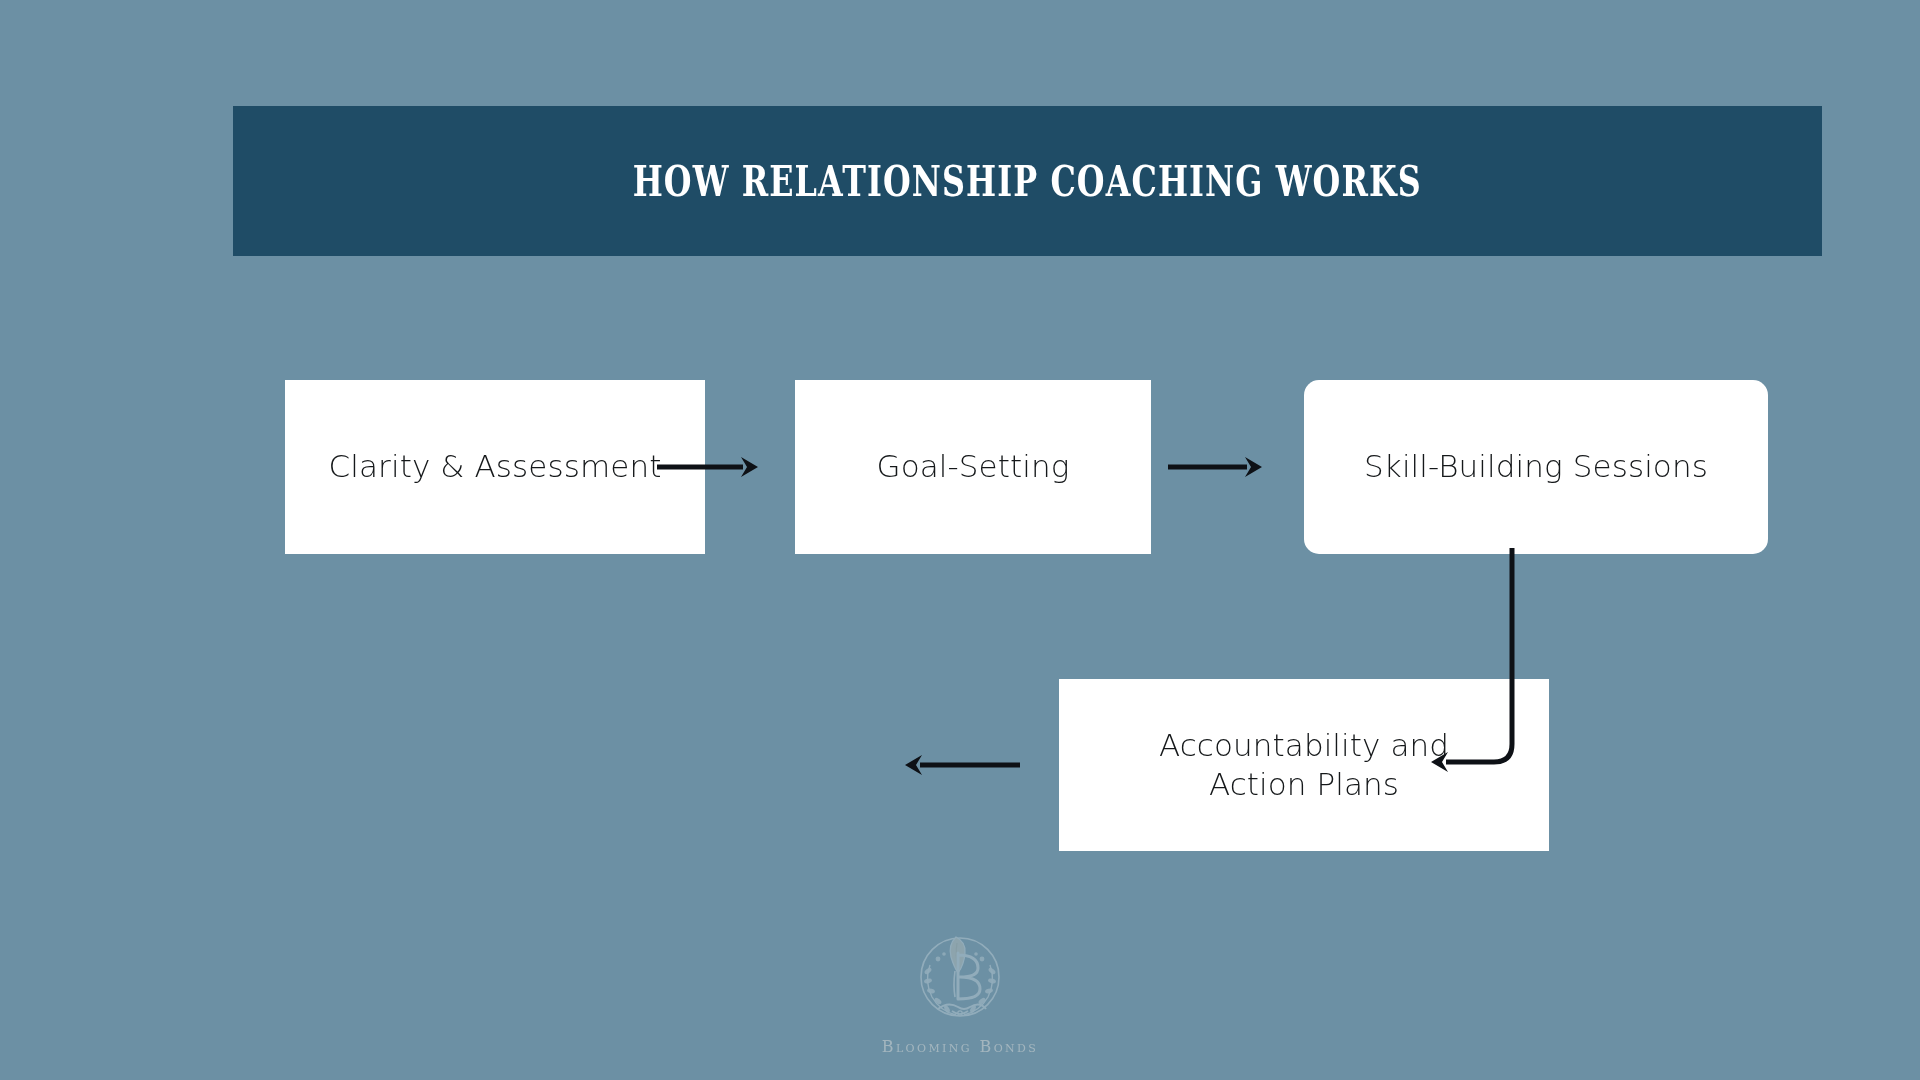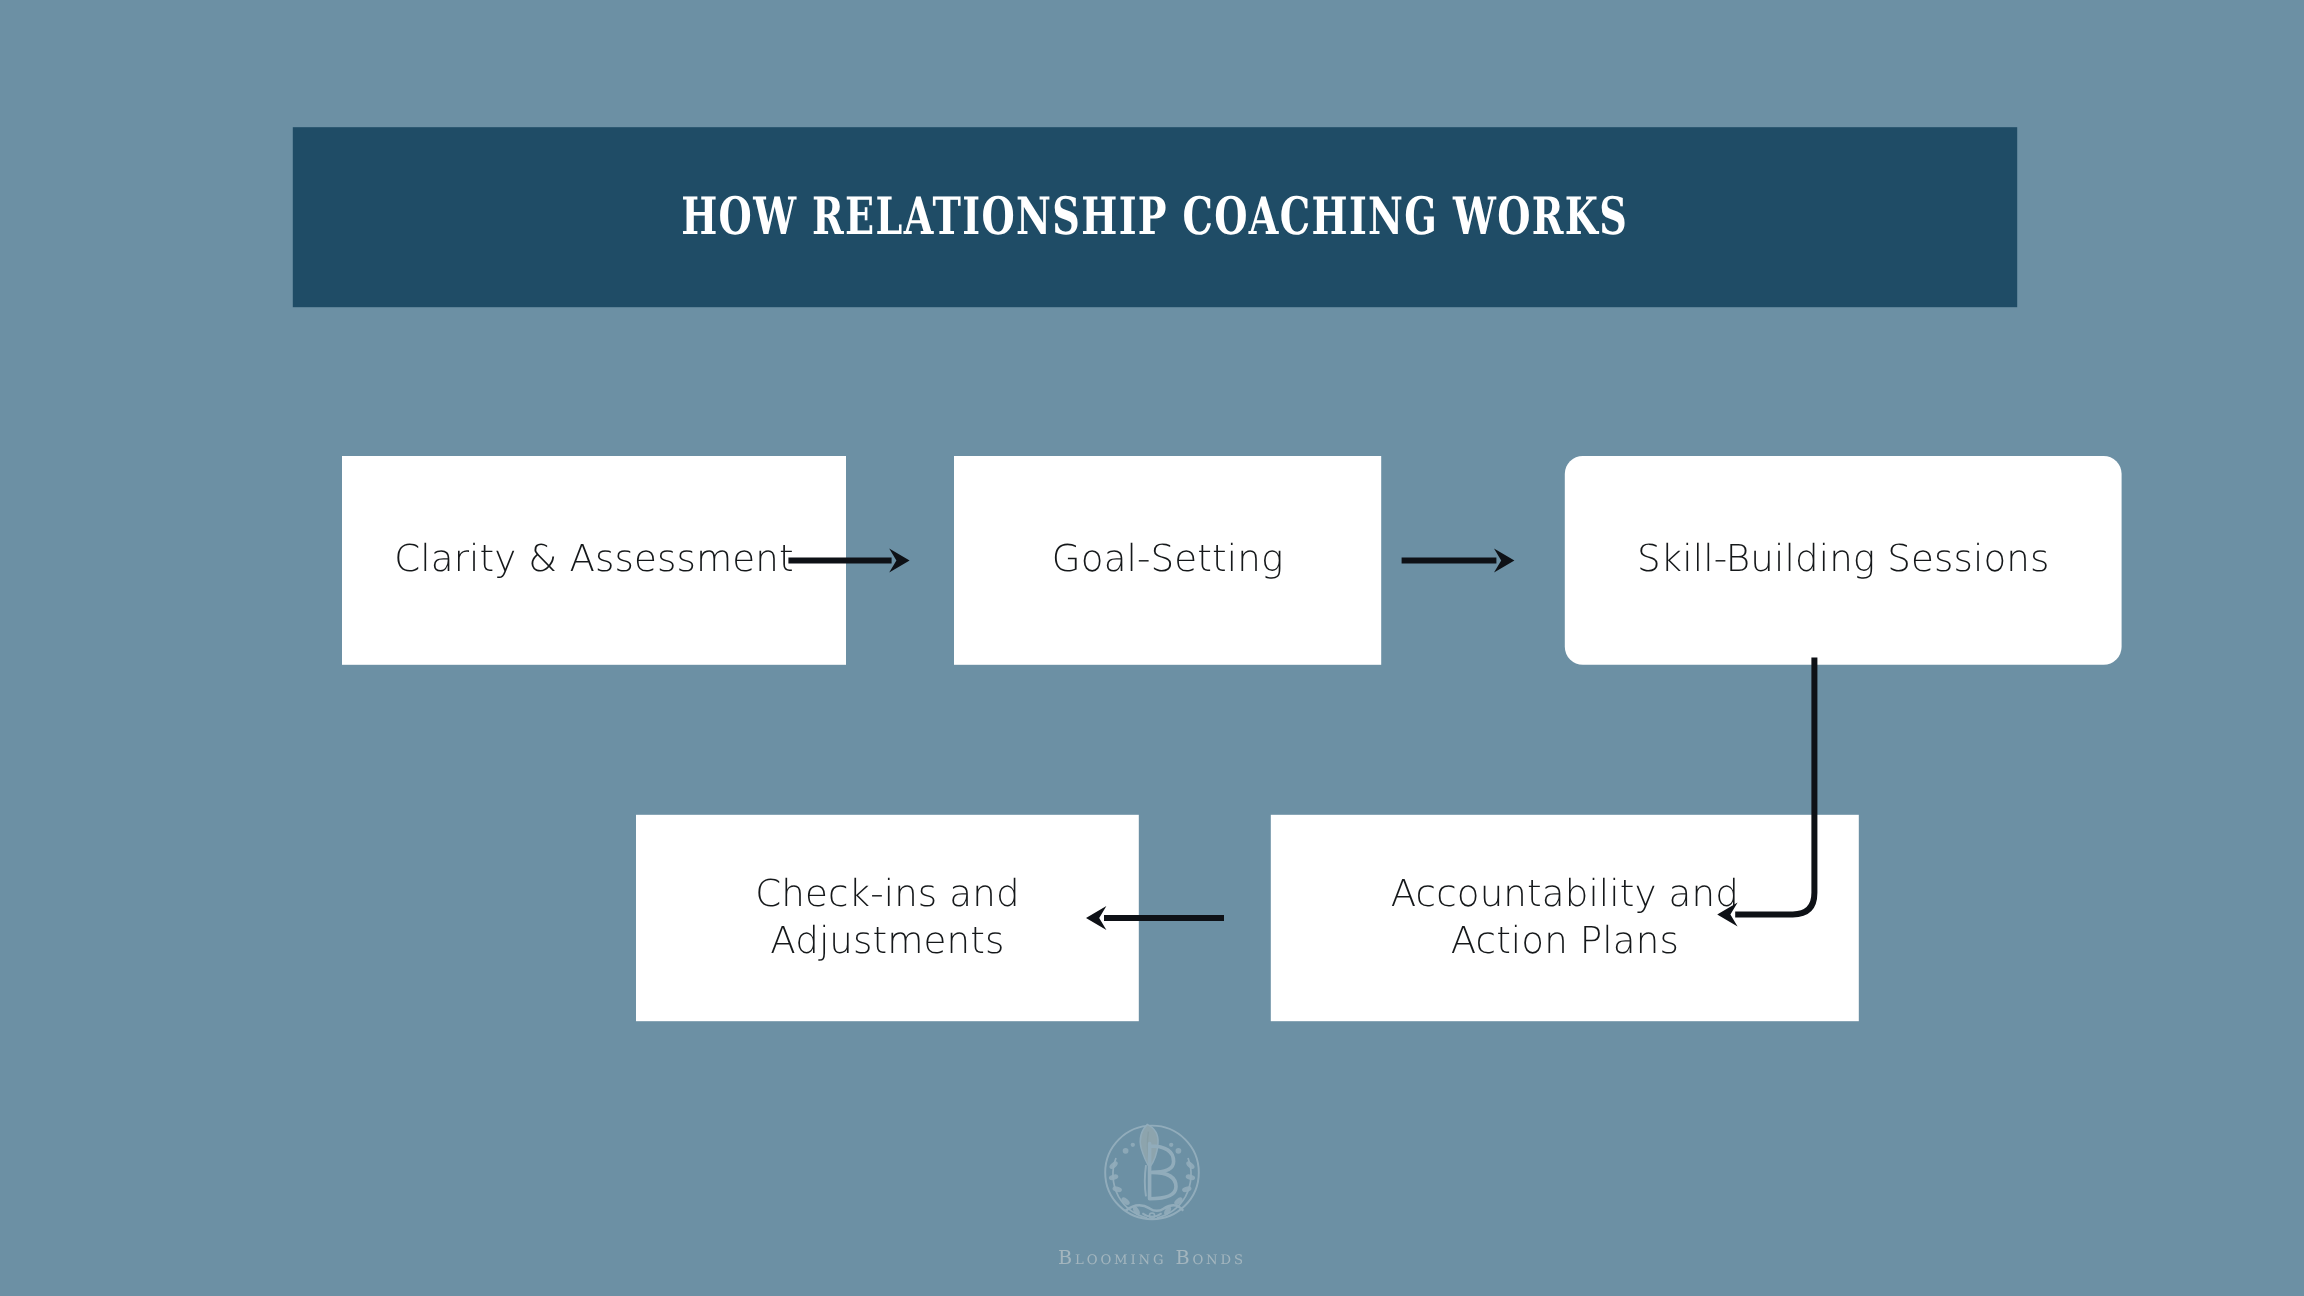--- a/index.html
+++ b/index.html
@@ -17,23 +17,23 @@
   #canvas {
     position: relative;
     width: 1920px;
     height: 1080px;
     background: #6c90a4;
   }
 
   
   .title-bar {
     position: absolute;
-    left: 244px;
+    left: 233px;
     top: 106px;
-    width: 1437px;
+    width: 1589px;
     height: 150px;
     background: #1f4c66;
     display: flex;
     align-items: center;
     justify-content: center;
   }
   .title-text {
     color: #ffffff;
     font-family: "DejaVu Serif", "Liberation Serif", serif;
     font-weight: 700;
@@ -130,24 +130,20 @@
 
   <div class="node" id="node-skill">
     <span class="node-label">Skill-Building Sessions</span>
   </div>
 
   <div class="node" id="node-accountable">
     <span class="node-label">Accountability and
 Action Plans</span>
   </div>
 
-  <div class="node" id="node-checkins">
-    <span class="node-label">Check-ins and
-Adjustments</span>
-  </div>
 
   <div class="connector" id="conn-1">
     <svg width="105" height="42" viewBox="0 0 105 42">
       <line x1="2" y1="21" x2="88" y2="21" stroke="#0e1116" stroke-width="5"></line>
       <path d="M86 11 L103 21 L86 31 L92 21 Z" fill="#0e1116"></path>
     </svg>
   </div>
 
   <div class="connector" id="conn-2">
     <svg width="98" height="42" viewBox="0 0 98 42">

